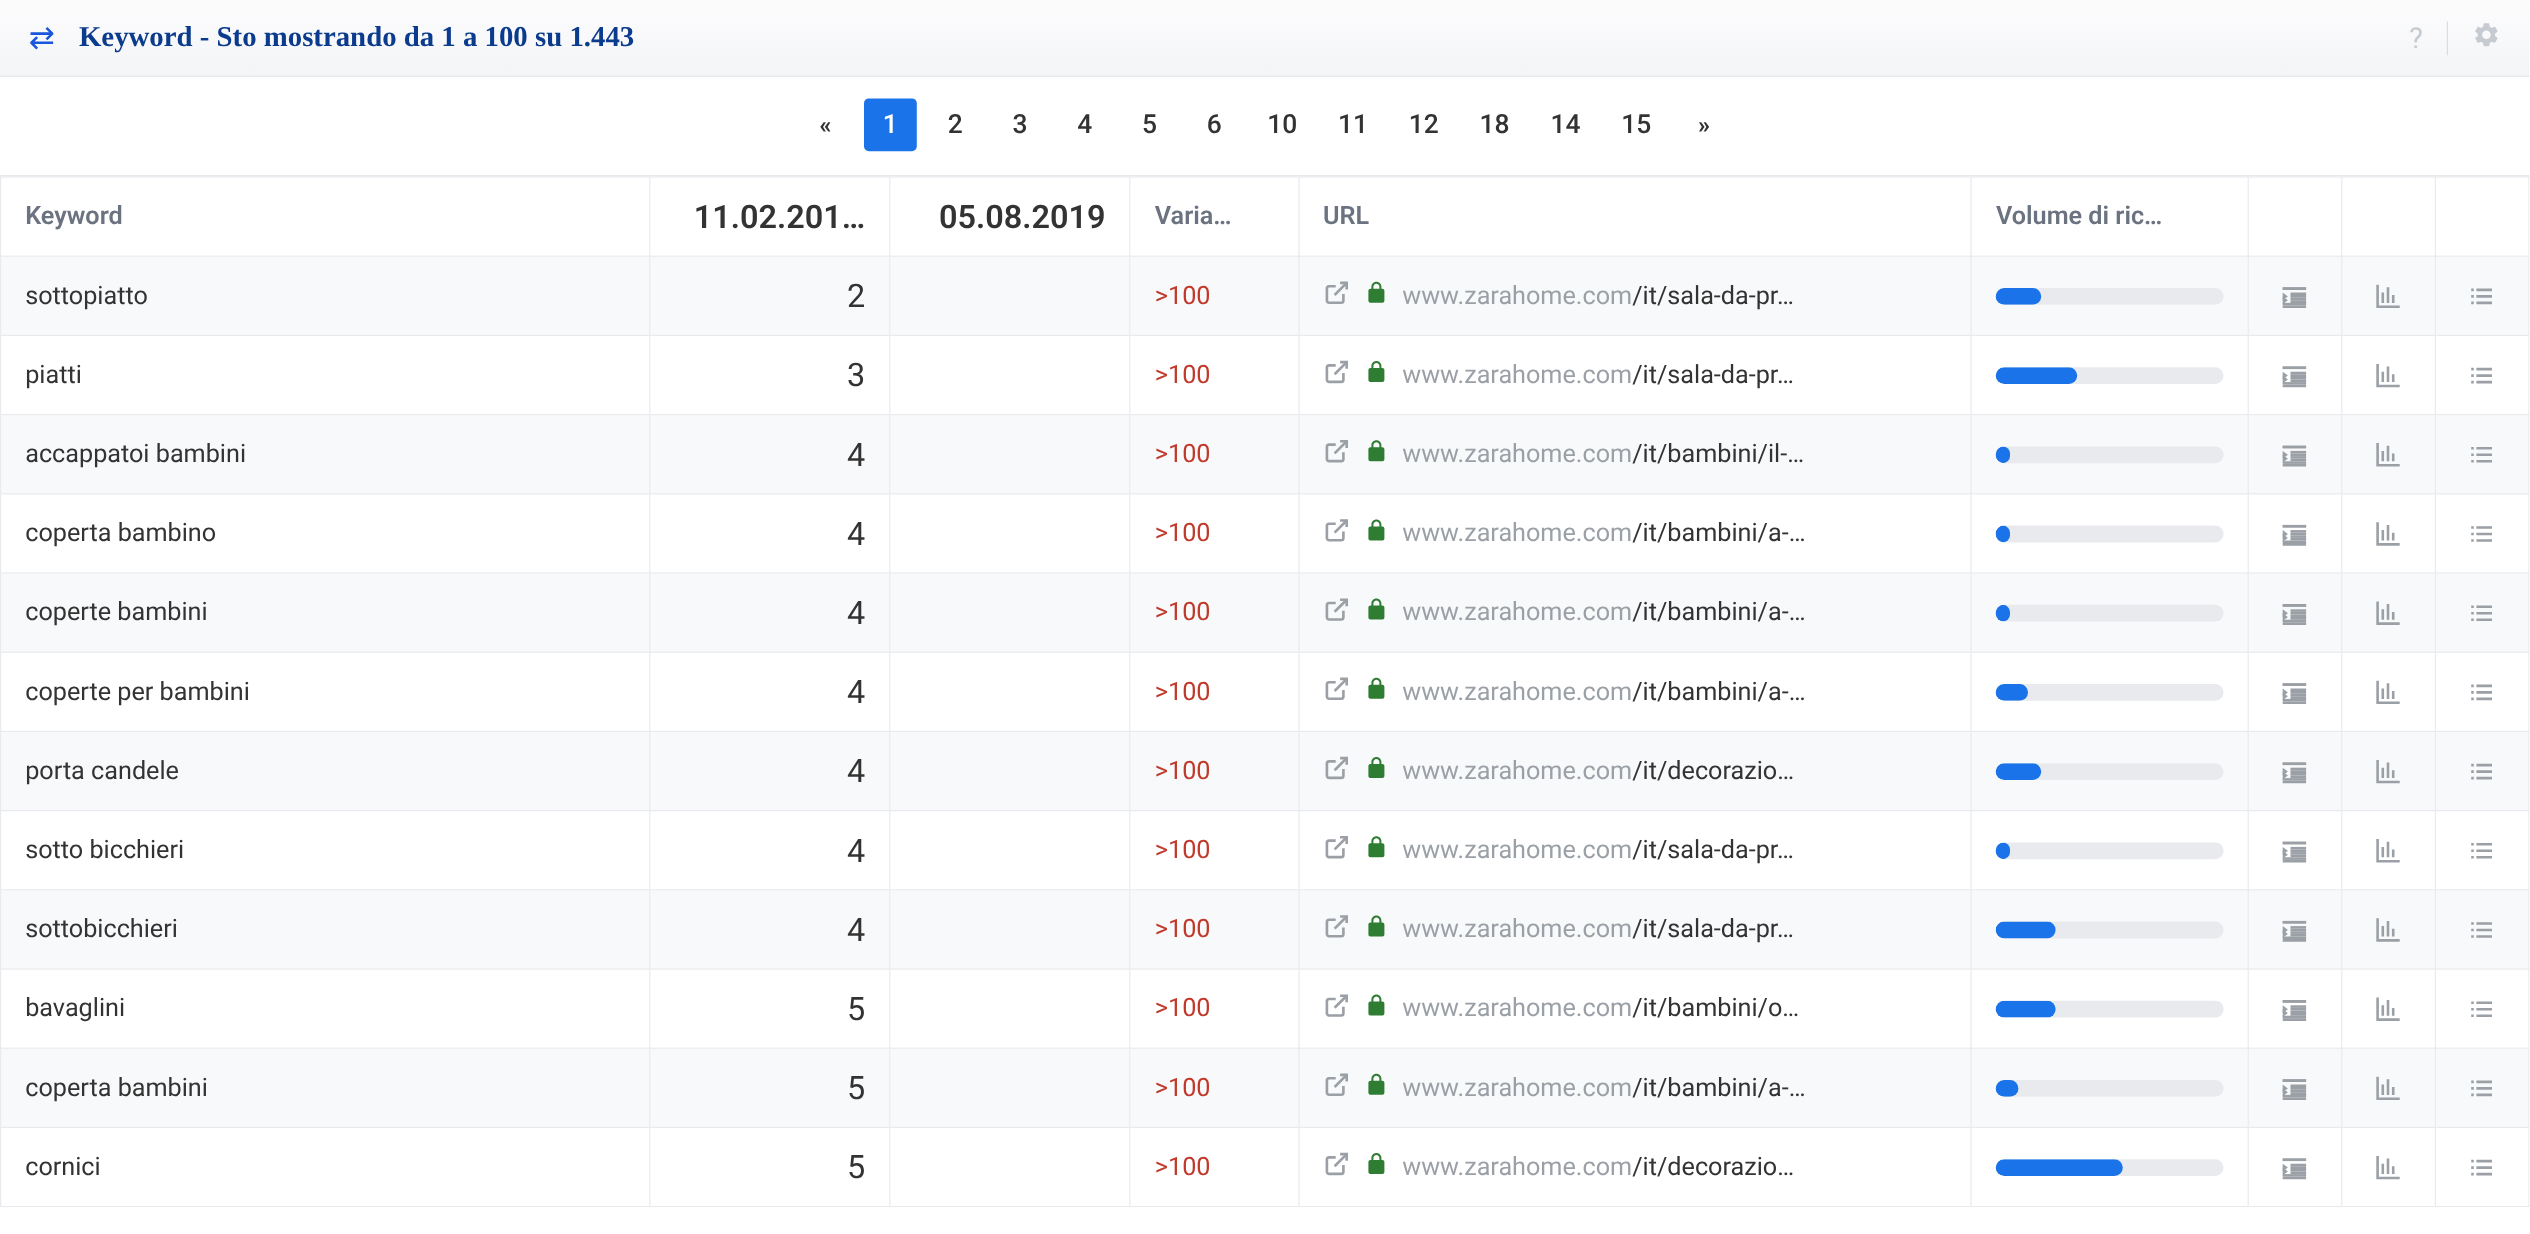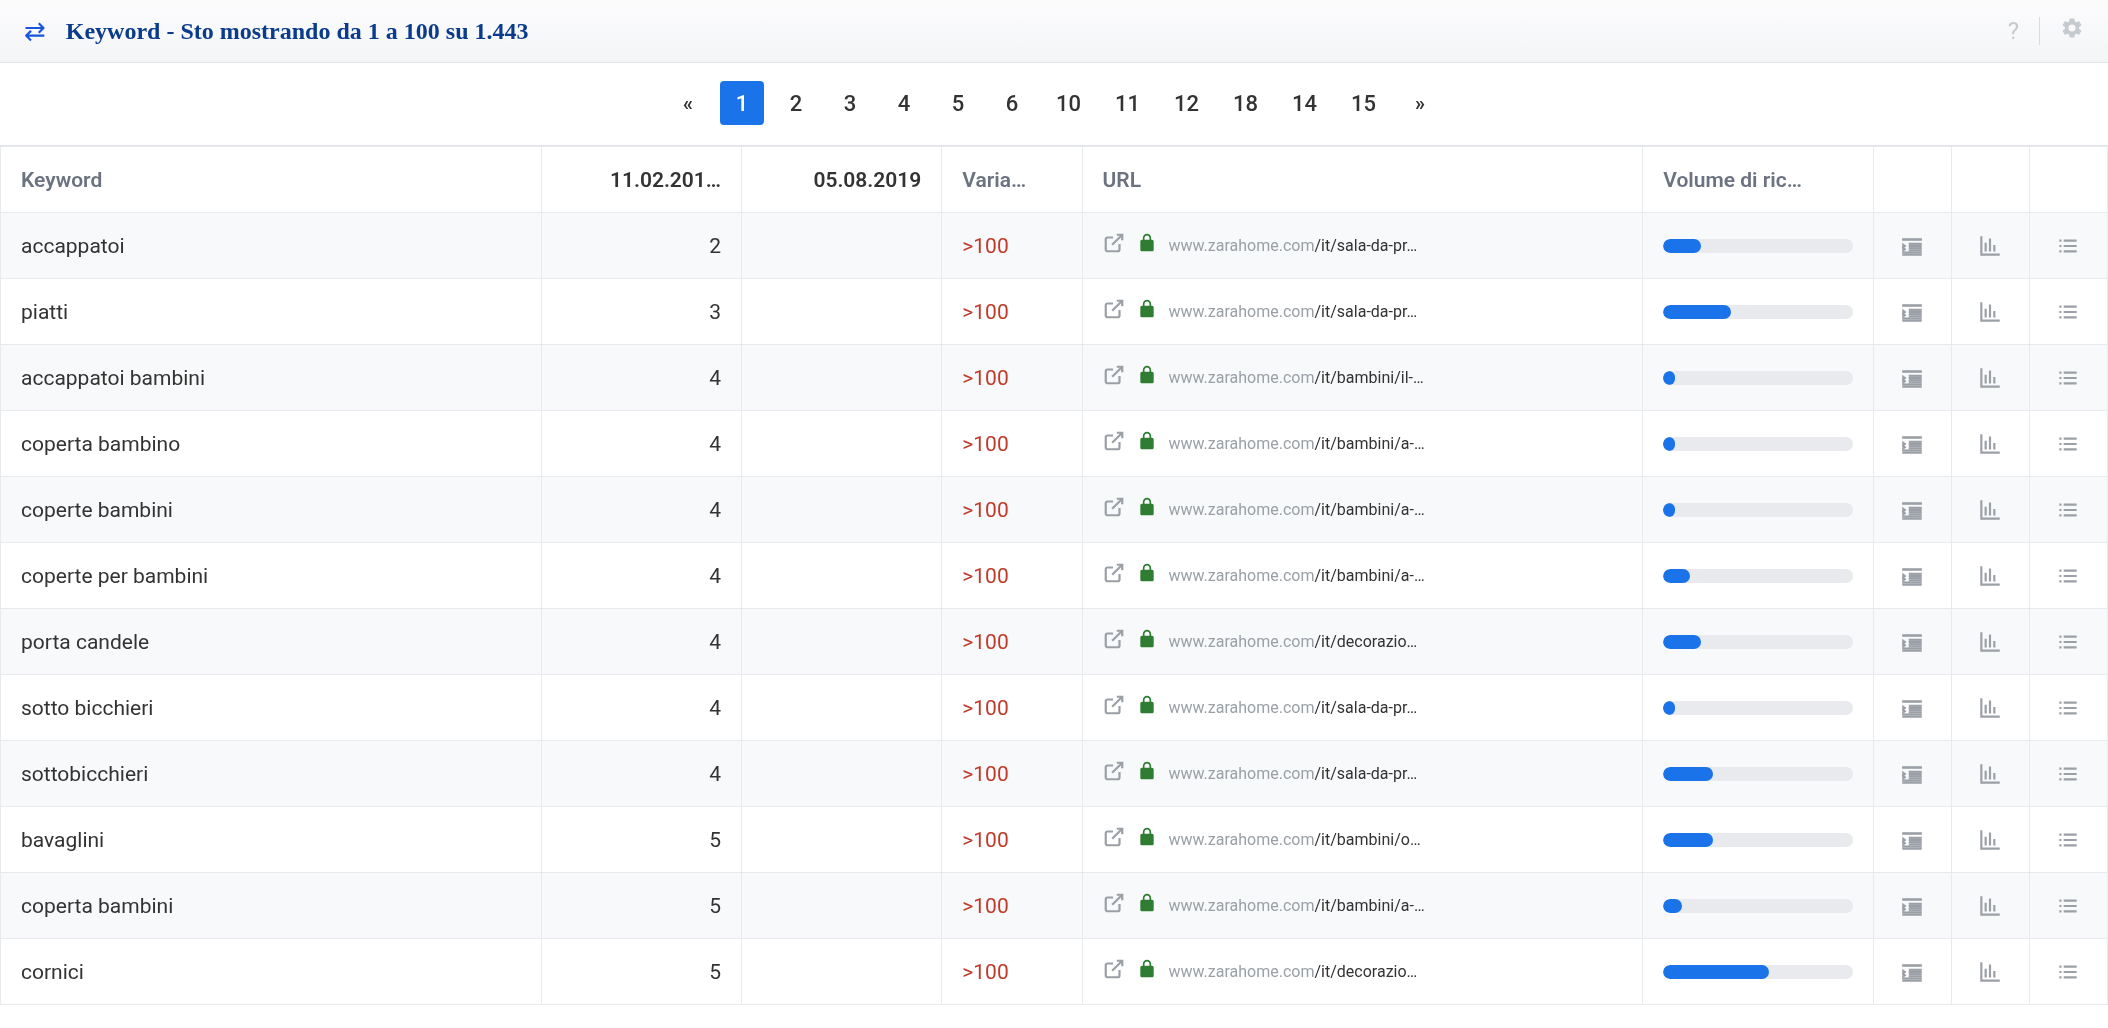--- a/index.html
+++ b/index.html
@@ -23,28 +23,28 @@
 tr:nth-child(odd) td { background: #f8f9fa; }
 tr:nth-child(even) td { background: #fff; }
 .col-keyword { width: 540px; }
 .col-date1 { width: 200px; }
 .col-date2 { width: 200px; }
 .col-var { width: 140px; }
 .col-url { width: 560px; }
 .col-vol { width: 230px; }
 .col-icon { width: 78px; }
 .keyword-cell { color: #333; font-size: 21px; }
-.num-cell { justify-content: flex-end; color: #333; font-size: 21px; }
+.num-cell { justify-content: flex-end; color: #333; font-size: 27px; }
 .var-cell { color: #c0392b; font-size: 21px; }
 .url-cell { gap: 12px; overflow: hidden; white-space: nowrap; }
 .ext-icon { color: #9aa0a6; flex-shrink: 0; }
 .lock-icon { color: #2e7d32; flex-shrink: 0; }
 .url-domain { color: #9aa0a6; }
 .url-path { color: #333; }
-.url-text { overflow: hidden; text-overflow: ellipsis; font-size: 16px; }
+.url-text { overflow: hidden; text-overflow: ellipsis; font-size: 21px; }
 .vol-bar-track { width: 190px; height: 14px; background: #e8eaed; border-radius: 7px; overflow: hidden; }
 .vol-bar-fill { height: 100%; background: #1a73e8; border-radius: 7px; }
 .row-icon { color: #9aa0a6; justify-content: center; cursor: pointer; }
 .row-icon svg { width: 26px; height: 26px; }
 th.col-icon { }
 </style>
 </head>
 <body>
 
 <div class="panel">
@@ -104,21 +104,21 @@
             <div>Volume di ric…</div>
           </th>
         <th class="col-icon"></th>
         <th class="col-icon"></th>
         <th class="col-icon"></th>
       </tr>
     </thead>
     <tbody id="tbody">
         <tr>
           <td class="col-keyword">
-            <div class="keyword-cell">accappatoi</div>
+            <div class="keyword-cell">sottopiatto</div>
           </td>
           <td class="col-date1">
             <div class="num-cell">2</div>
           </td>
           <td class="col-date2">
             <div class="num-cell"></div>
           </td>
           <td class="col-var">
             <div class="var-cell">&gt;100</div>
           </td>

